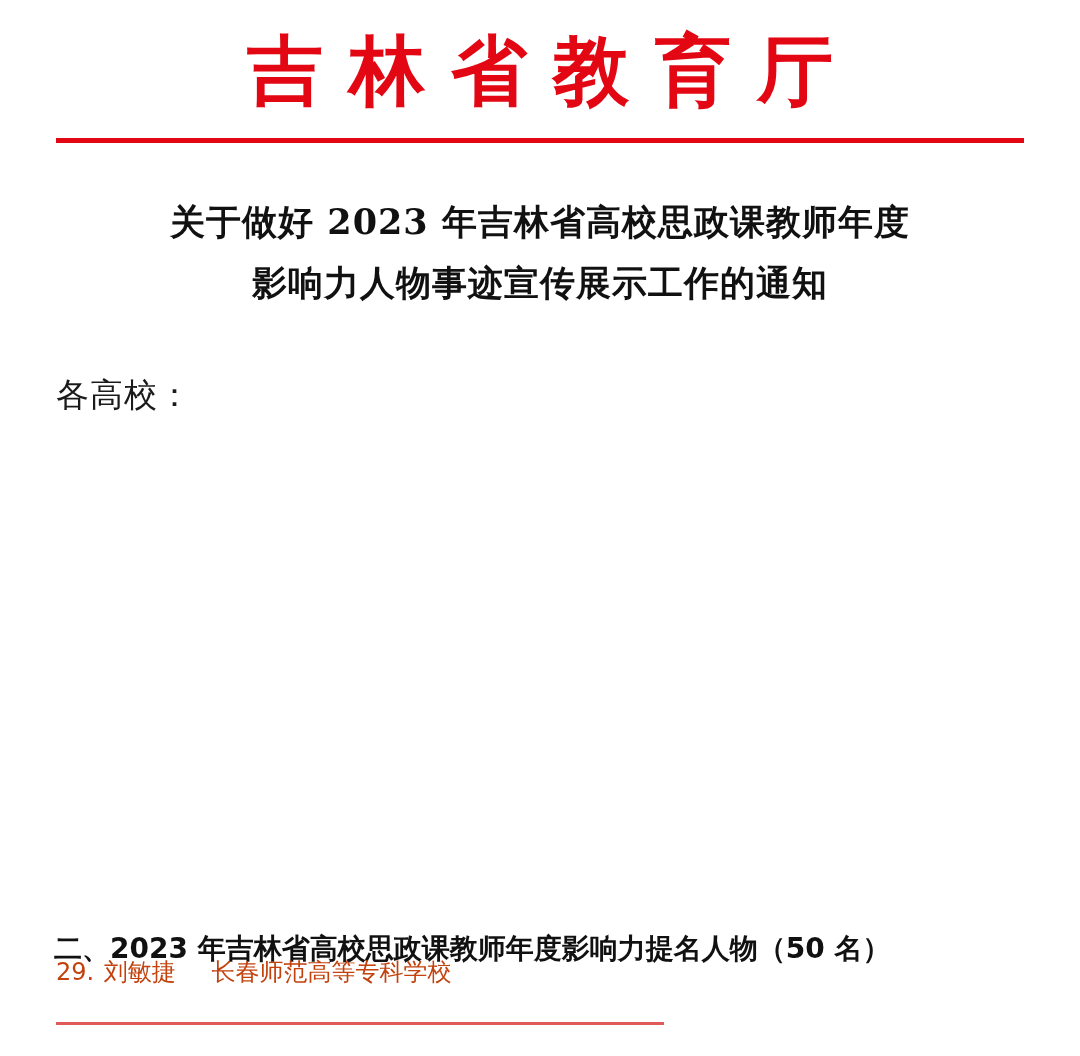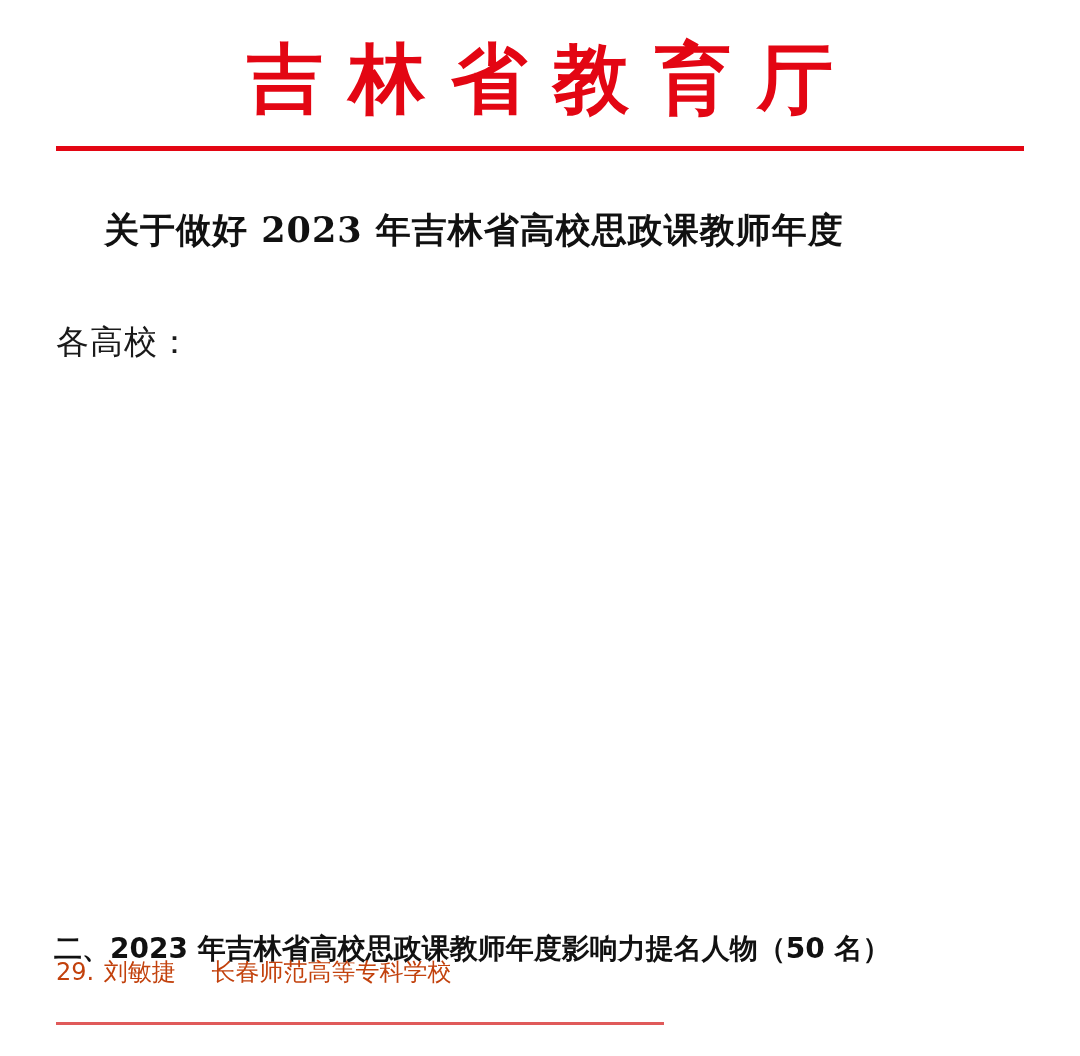--- a/index.html
+++ b/index.html
@@ -13,21 +13,21 @@
     font-family: "Liberation Serif", "DejaVu Serif", serif;
     color: #1a1a1a;
     overflow: hidden;
     position: relative;
   }
   .page {
     position: relative;
     width: 1080px;
     height: 776px;
     box-sizing: border-box;
-    padding: 8px 56px;
+    padding: 0 56px;
   }
 
   
   .masthead {
     text-align: center;
     padding-top: 26px;
   }
   .masthead-title {
     color: #e30613;
     font-family: "DejaVu Serif", "Liberation Serif", serif;
@@ -41,20 +41,21 @@
   .masthead-rule {
     margin: 22px 0 0 0;
     height: 5px;
     background: #e30613;
     width: 100%;
   }
 
   
   .doc-title {
     margin-top: 48px;
+    text-align: center;
     font-family: "DejaVu Serif", "Liberation Serif", serif;
     font-weight: 700;
     font-size: 35px;
     line-height: 1.75;
     letter-spacing: 1px;
     color: #111111;
     padding: 0 48px;
   }
   .doc-title .line { display: block; }
 
@@ -113,20 +114,21 @@
 
 <div class="page">
 
   <div class="masthead">
     <div class="masthead-title">吉林省教育厅</div>
     <div class="masthead-rule"></div>
   </div>
 
   <div class="doc-title">
     <span class="line">关于做好 2023 年吉林省高校思政课教师年度</span>
+    <span class="line">影响力人物事迹宣传展示工作的通知</span>
   </div>
 
   <div class="salutation">各高校：</div>
 
 
   <div class="section-heading">二、2023 年吉林省高校思政课教师年度影响力提名人物（50 名）</div>
 
   <div class="named-entry">
     <span class="num">29.</span>
     <span class="person">刘敏捷</span>

